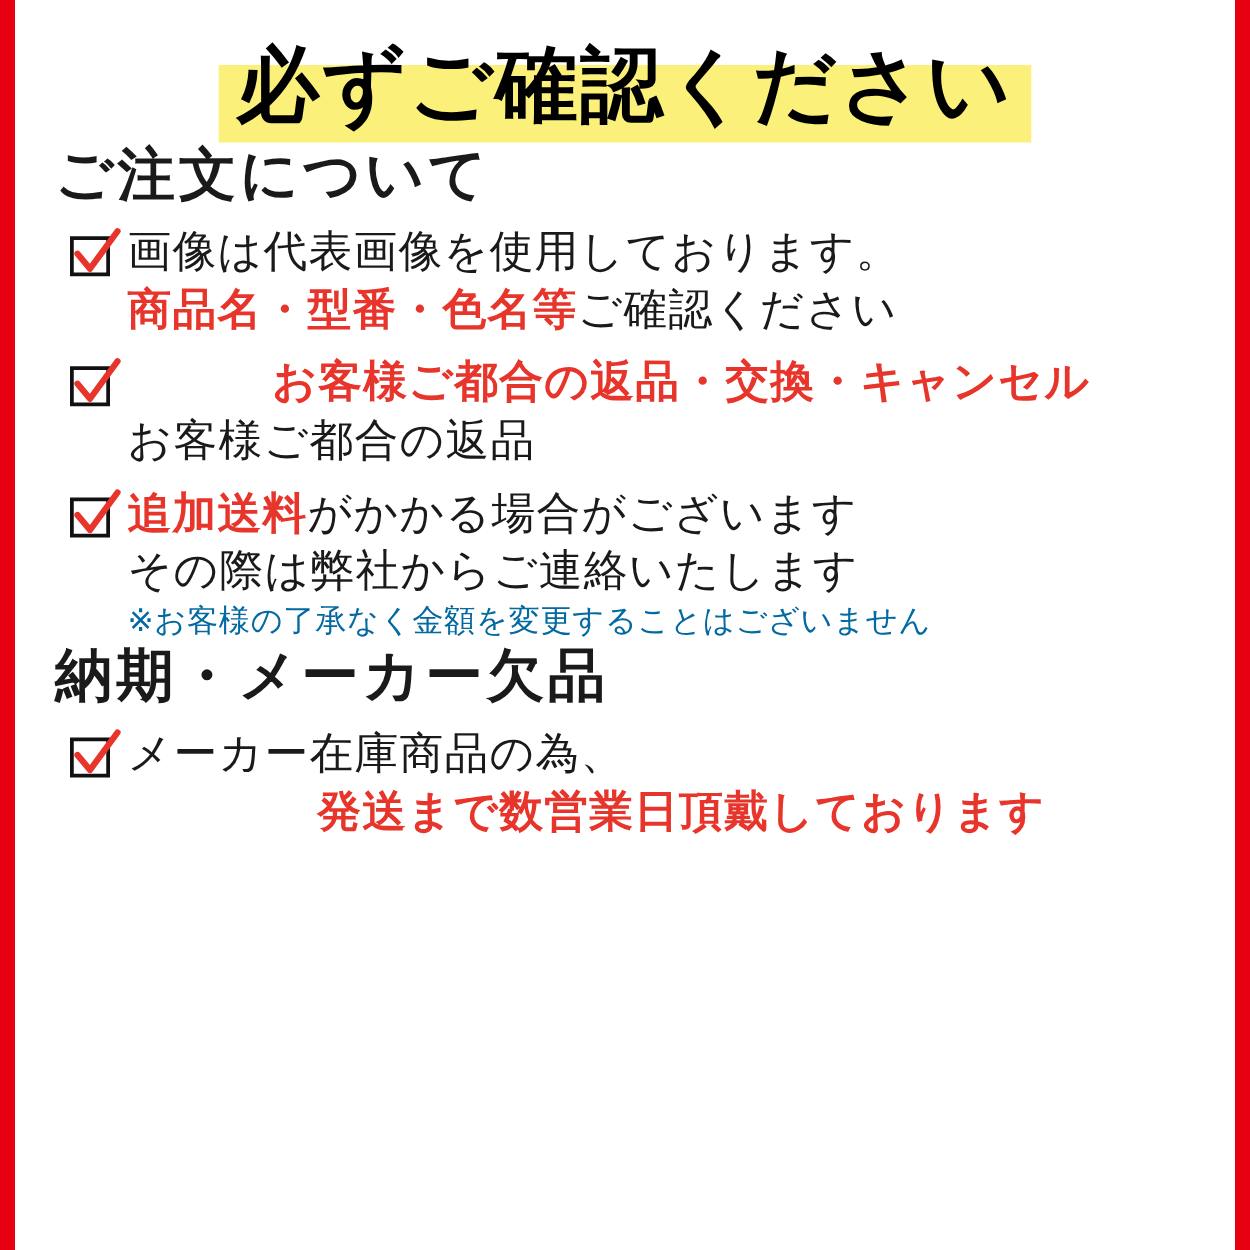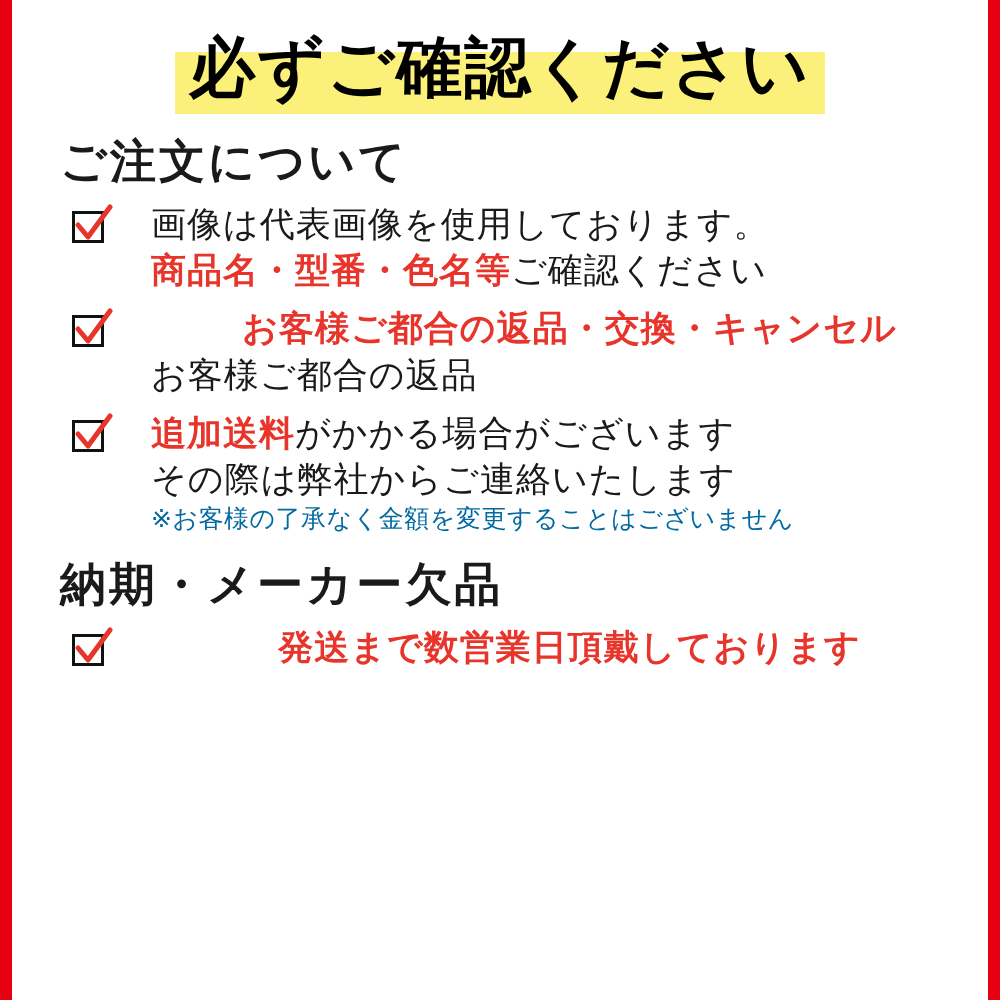--- a/index.html
+++ b/index.html
@@ -64,38 +64,36 @@
     height: 62px;
     background: #fbf07a;
     z-index: 0;
   }
   .title .txt {
     position: relative;
     z-index: 1;
   }
 
   .section {
-    margin-top: 22px;
-    padding-left: 48px;
+    padding-left: 32px;
   }
   .section-heading {
     font-size: 46px;
     font-weight: bold;
     color: #1a1a1a;
     letter-spacing: 3px;
     line-height: 1.2;
     margin-bottom: 6px;
   }
 
   .item {
     display: flex;
     align-items: flex-start;
     margin-top: 12px;
     padding-left: 10px;
-    gap: 33px;
   }
   .check {
     flex: 0 0 auto;
     width: 40px;
     height: 40px;
     position: relative;
     margin-right: 8px;
     margin-top: 6px;
   }
   .check .box {
@@ -196,20 +194,21 @@
       <div class="section-heading">納期・メーカー欠品</div>
 
       <div class="item">
         <span class="check">
           <span class="box"></span>
           <svg viewBox="0 0 44 44">
               <path d="M8 22 L18 34 L40 4" stroke="#e8352b" stroke-width="5" fill="none" stroke-linecap="round" stroke-linejoin="round"></path>
             </svg>
         </span>
         <span class="lines">
+          <div class="line blk">メーカー在庫商品の為、</div>
           <div class="line red">発送まで数営業日頂戴しております</div>
         </span>
       </div>
 
     </div>
 
   </div>
 </div>
 
 </body></html>

